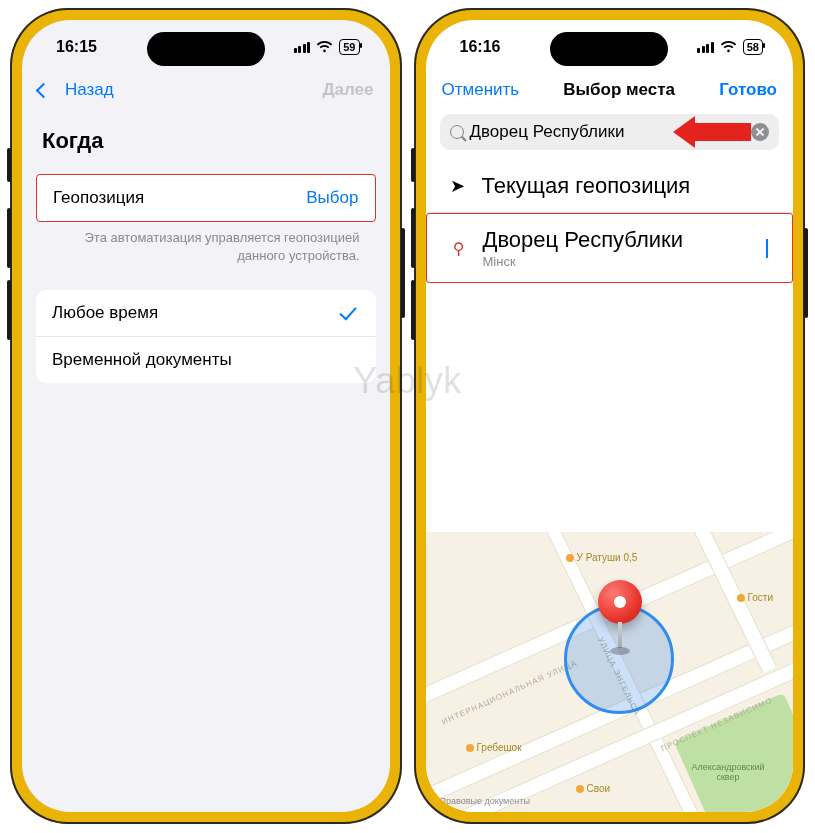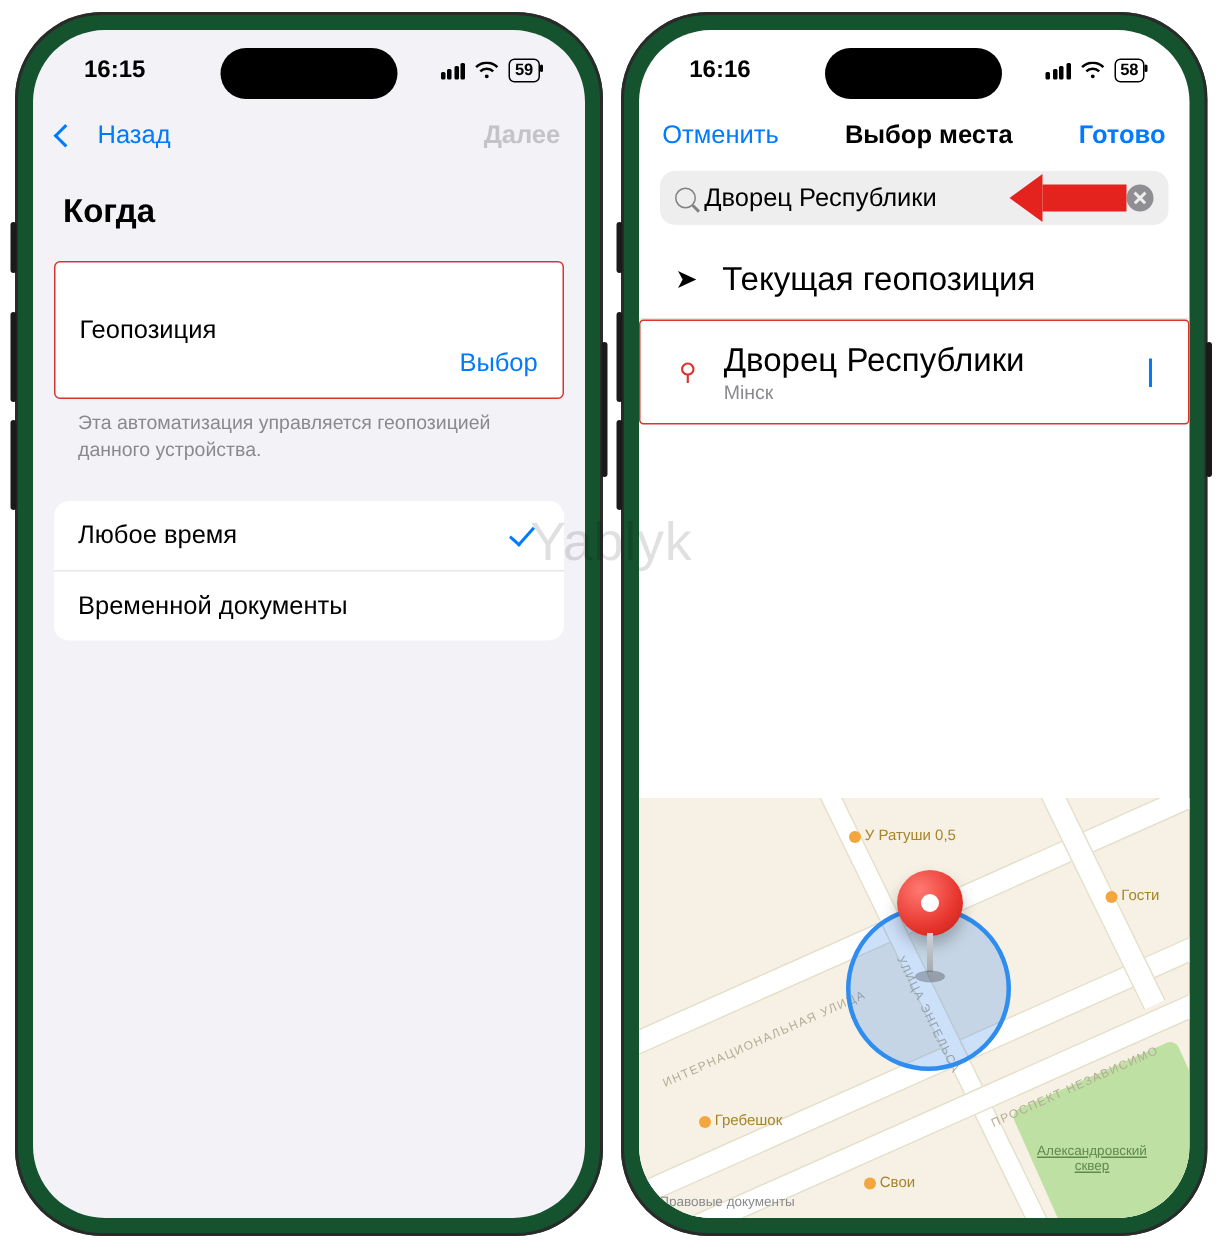--- a/index.html
+++ b/index.html
@@ -11,21 +11,21 @@
     position: relative;
     display: flex;
     gap: 12px;
     padding: 8px 10px;
   }
   .phone {
     position: relative;
     width: 392px;
     height: 816px;
     border-radius: 58px;
-    background: #14532d;
+    background: #eab308;
     padding: 12px;
     box-shadow: inset 0 0 0 2px #2a2a2a;
   }
   .side-btn { position: absolute; background: #1a1a1a; border-radius: 2px; }
   .btn-l1 { left: -3px; top: 140px; width: 4px; height: 34px; }
   .btn-l2 { left: -3px; top: 200px; width: 4px; height: 60px; }
   .btn-l3 { left: -3px; top: 272px; width: 4px; height: 60px; }
   .btn-r1 { right: -3px; top: 220px; width: 4px; height: 90px; }
   .screen {
     width: 100%;
@@ -111,26 +111,27 @@
   .row {
     display: flex;
     align-items: center;
     justify-content: space-between;
     padding: 13px 16px;
     font-size: 17px;
     border-top: 1px solid #e5e5ea;
   }
   .row:first-child { border-top: none; }
   .row-label { color: #000; }
-  .row-value { color: #007aff; margin-top: 44px; }
+  .row-value { color: #007aff; }
   .hint {
     font-size: 13px;
     color: #8a8a8e;
     padding: 7px 30px 0;
     line-height: 1.35;
+    text-align: right;
   }
   .check {
     width: 16px; height: 9px;
     border-left: 2.5px solid #007aff;
     border-bottom: 2.5px solid #007aff;
     transform: rotate(-48deg);
     margin-right: 4px; margin-top: -4px;
   }
   
   .search-wrap { padding: 4px 14px 8px; position: relative; }
@@ -211,26 +212,26 @@
   }
   .pin-head {
     width:44px; height:44px; border-radius:50%;
     background: radial-gradient(circle at 35% 30%, #ff7a73, #e7362e 60%, #b81f19);
     display:flex; align-items:center; justify-content:center;
     box-shadow: 0 6px 10px rgba(0,0,0,0.25);
   }
   .pin-dot { width:12px; height:12px; border-radius:50%; background:#fff; }
   .pin-stem { width:4px; height:26px; background: linear-gradient(#cfd1d6,#a6aab0); margin-top:-2px; }
   .pin-shadow { width:20px; height:8px; background:rgba(0,0,0,0.25); border-radius:50%; margin-top:-1px; }
-  .map-text { position:absolute; font-size:9px; color:#b0a994;text-decoration:underline; }
+  .map-text { position:absolute; font-size:9px; color:#b0a994; }
   .poi { position:absolute; font-size:10px; color:#a68527; display:flex; align-items:center; gap:3px; }
   .poi .dot{ width:8px; height:8px; border-radius:50%; background:#f2a63c; }
   .legal { position:absolute; left:14px; bottom:6px; font-size:9px; color:#8a8a8e; }
   .watermark {
-    position:absolute; top:340px; left:50%; transform:translateX(-50%);
+    position:absolute; top:360px; left:50%; transform:translateX(-50%);
     font-size:36px; color:rgba(0,0,0,0.12); font-weight:400; z-index:200; letter-spacing:0.5px;
     pointer-events:none;
   }
   .street-label { position:absolute; font-size:8px; color:#b3ac97; letter-spacing:1px; }
 </style>
 </head>
 <body>
 
 <div class="watermark">Yablyk</div>
 

